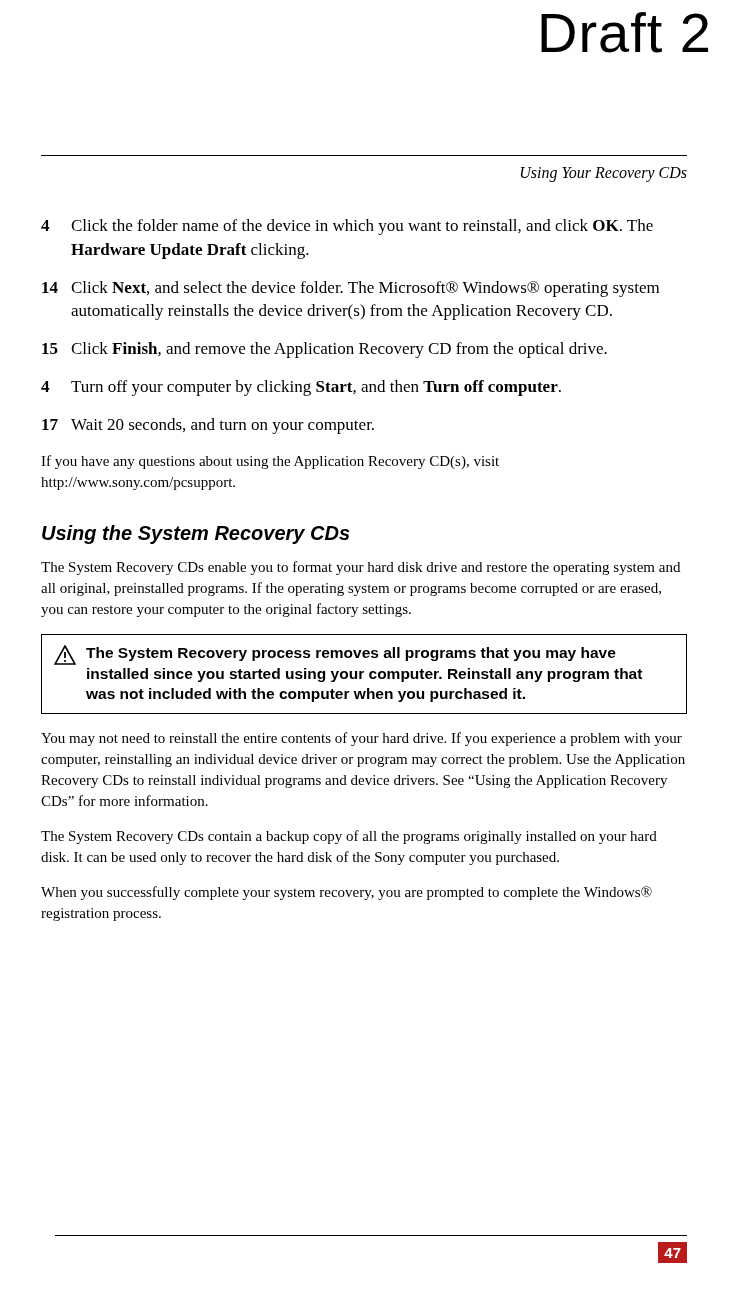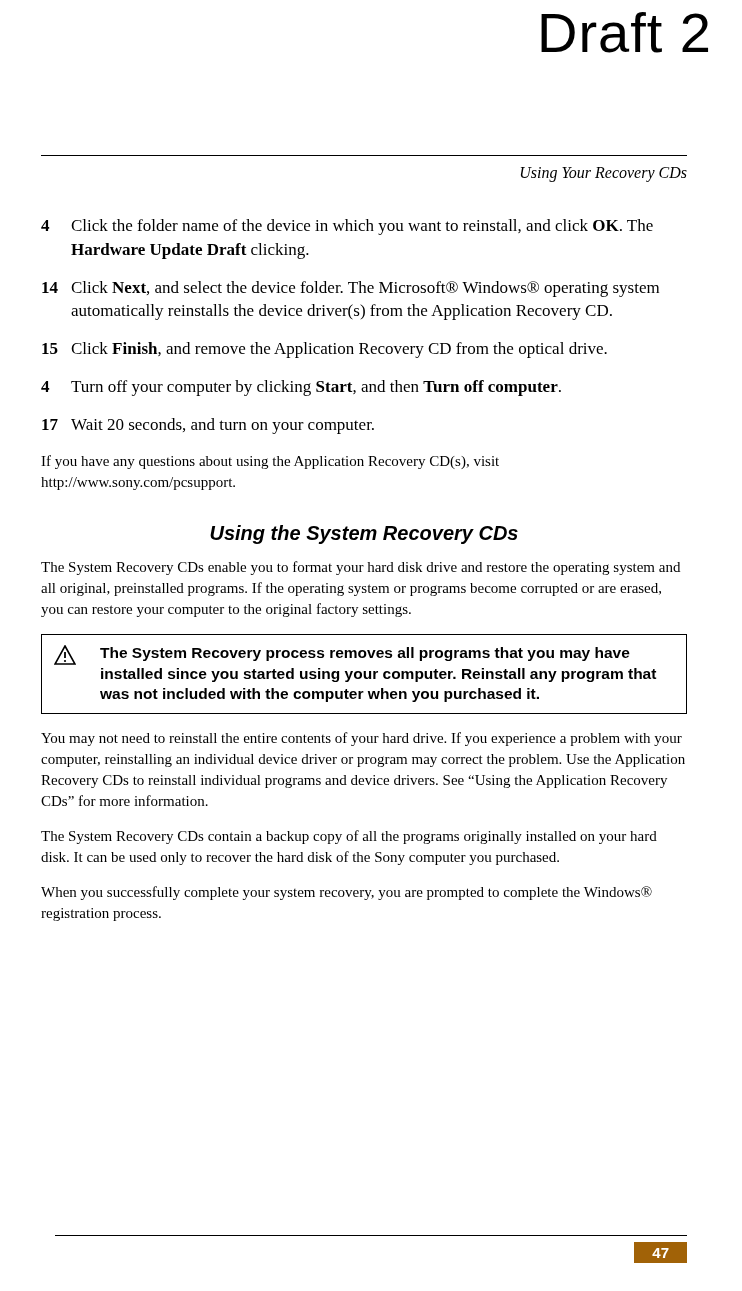--- a/index.html
+++ b/index.html
@@ -57,29 +57,28 @@
       line-height: 1.4;
       margin-bottom: 14px;
     }
     .subheading {
       font-family: Arial, Helvetica, sans-serif;
       font-weight: bold;
       font-style: italic;
       font-size: 20px;
       margin-top: 29px;
       margin-bottom: 12px;
-      text-align: center;
     }
     .warning-box {
       border: 1.5px solid #000;
       padding: 8px 12px;
       margin: 12px 0 14px 0;
       display: flex;
       align-items: flex-start;
-      gap: 24px;
+      gap: 10px;
     }
     .warning-icon {
       flex-shrink: 0;
       margin-top: 2px;
     }
     .warning-text {
       font-family: Arial, Helvetica, sans-serif;
       font-weight: bold;
       font-size: 15.5px;
       line-height: 1.35;
@@ -88,26 +87,26 @@
       position: absolute;
       bottom: 55px;
       left: 55px;
       right: 55px;
       border-top: 1px solid #000;
     }
     .page-num {
       position: absolute;
       bottom: 28px;
       right: 55px;
-      background: #a16207;
+      background: #b91c1c;
       color: #fff;
       font-family: Arial, Helvetica, sans-serif;
       font-weight: bold;
       font-size: 15px;
-      padding: 2px 18px;
+      padding: 2px 6px;
     }
     b { font-weight: bold; }
   </style>
 </head>
 <body>
 
 <div class="watermark">Draft 2</div>
 
 <div class="content">
   <div class="header-line"></div>

